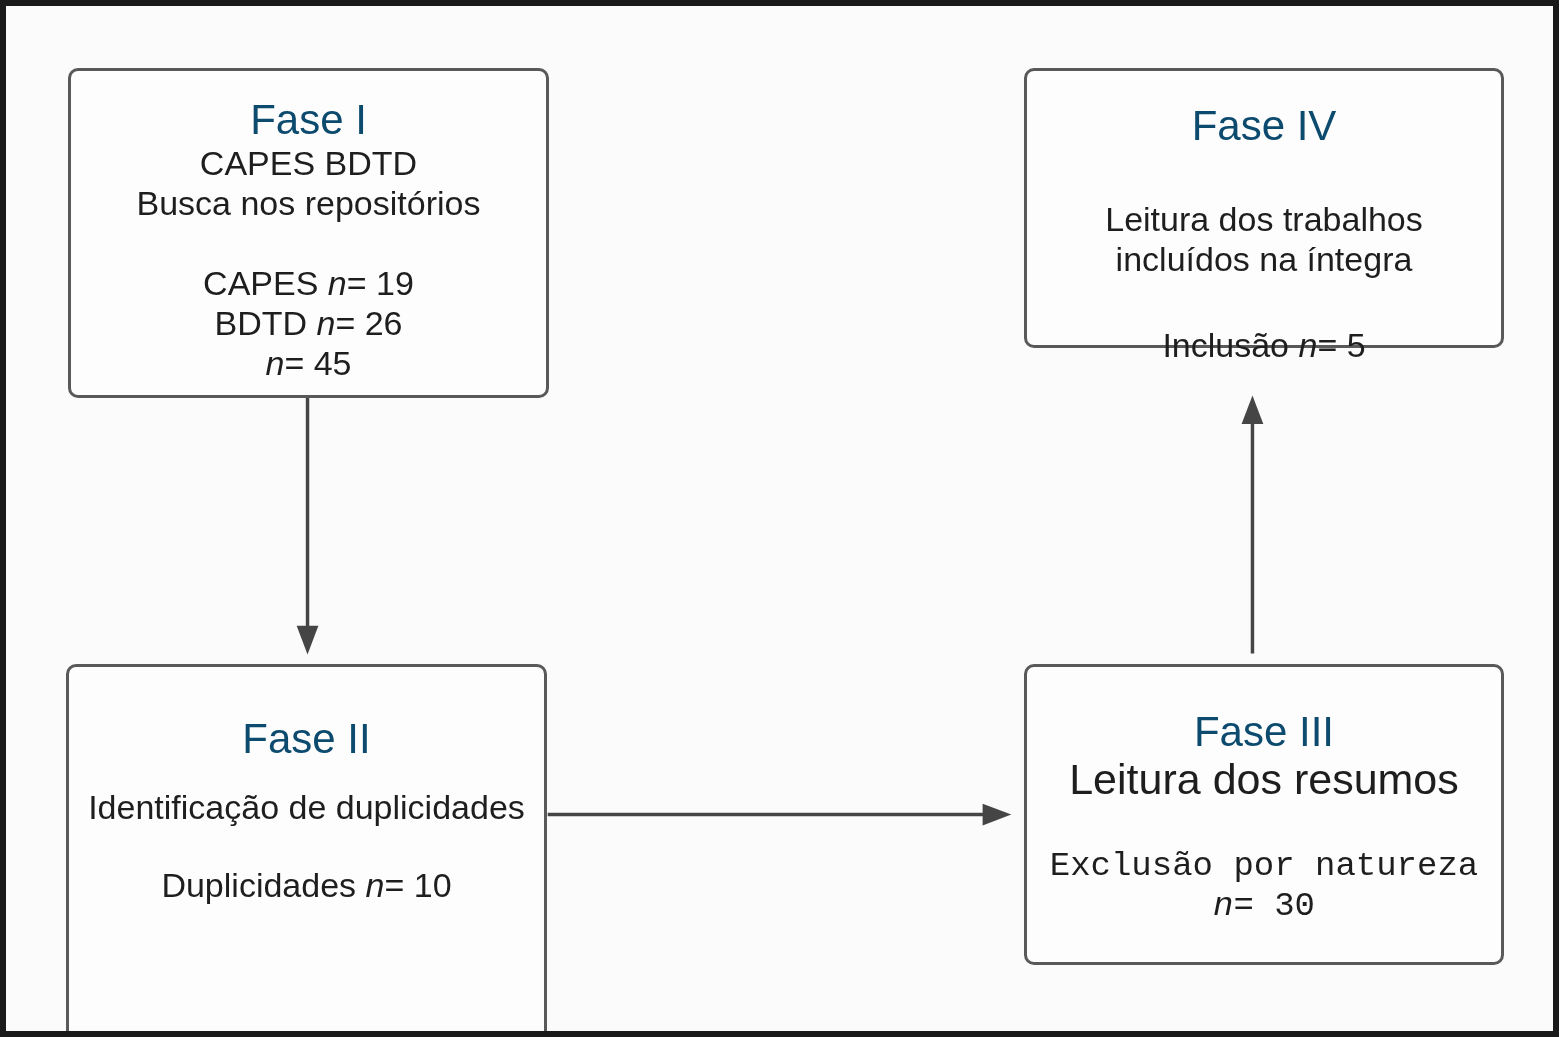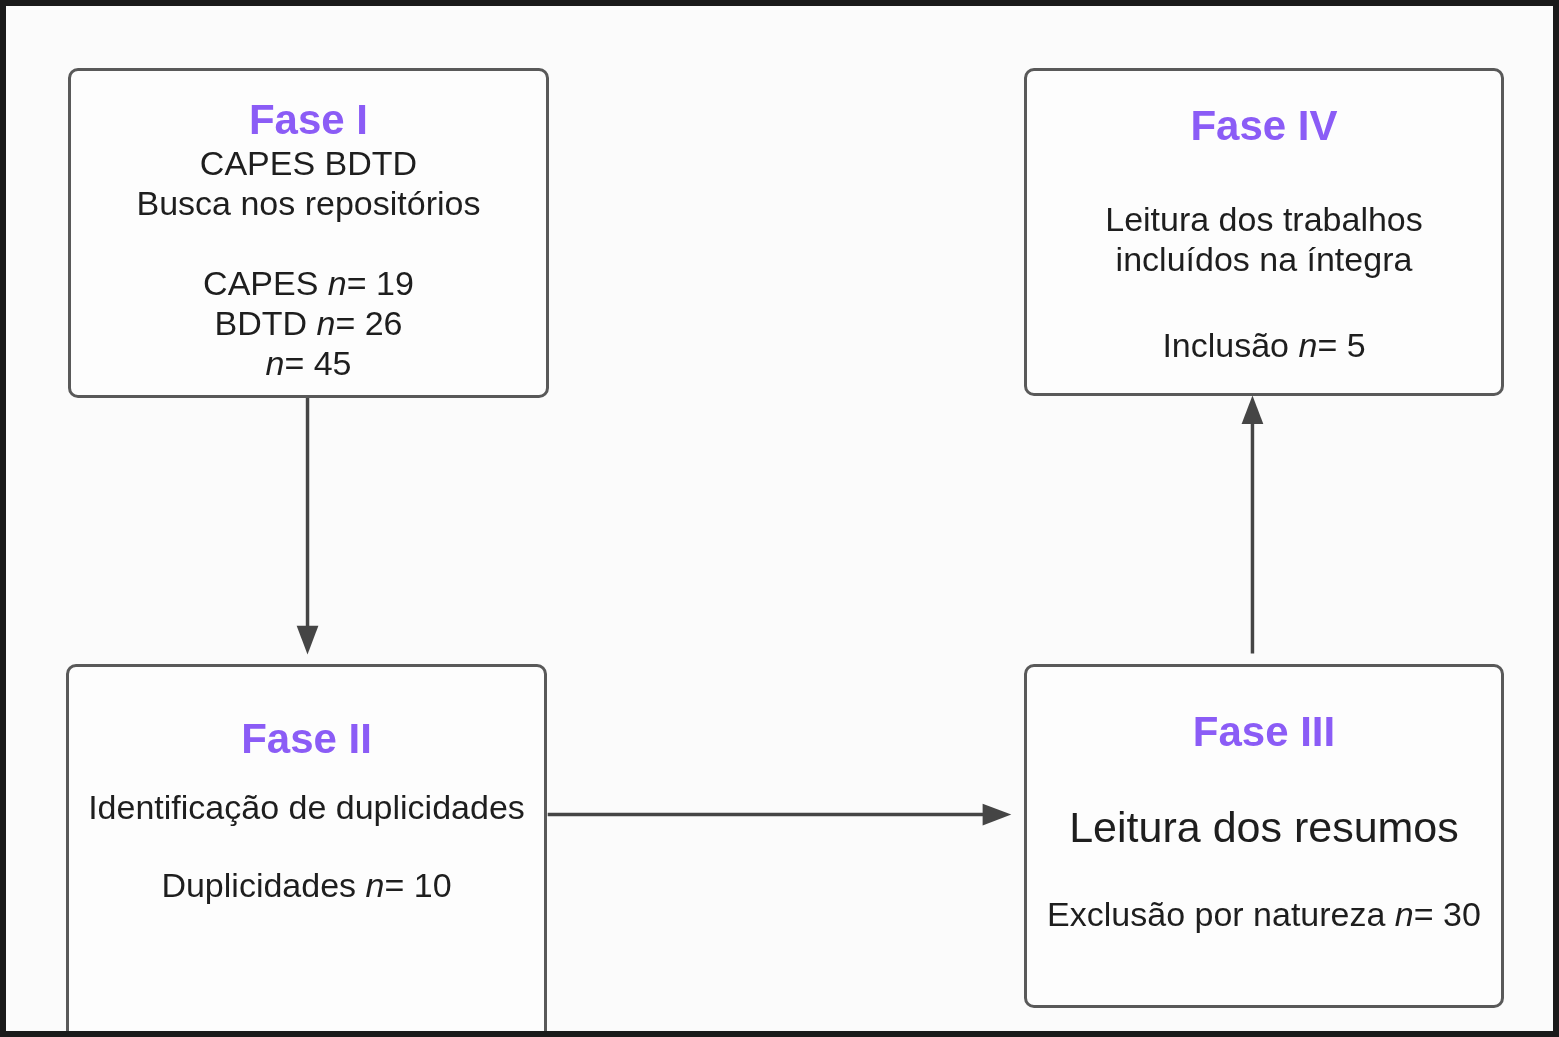--- a/index.html
+++ b/index.html
@@ -24,44 +24,44 @@
   .box {
     position: absolute;
     background: #fdfdfd;
     border: 3px solid #595959;
     border-radius: 10px;
     text-align: center;
     color: #1e1e1e;
   }
   .box-fase1 { left: 62px;   top: 62px;  width: 481px; height: 330px; padding-top: 26px; }
   .box-fase2 { left: 60px;   top: 658px; width: 481px; height: 396px; padding-top: 49px; }
-  .box-fase3 { left: 1018px; top: 658px; width: 480px; height: 344px; padding-top: 42px; }
-  .box-fase4 { left: 1018px; top: 62px;  width: 480px; height: 328px; padding-top: 32px; }
+  .box-fase3 { left: 1018px; top: 658px; width: 480px; height: 301px; padding-top: 42px; }
+  .box-fase4 { left: 1018px; top: 62px;  width: 480px; height: 280px; padding-top: 32px; }
 
   .box-title {
     font-size: 42px;
-    font-weight: bold;
+    font-weight: normal;
     line-height: 46px;
-    color: #8b5cf6;
+    color: #0c4a6e;
   }
   .body-line {
     font-size: 34px;
     line-height: 40px;
   }
   .big-line {
     font-size: 43px;
     line-height: 48px;
   }
   .nvar { font-style: italic; }
 
   .box-fase1 .spacer { height: 40px; }
   .box-fase2 .mid  { margin-top: 25px; }
   .box-fase2 .stat { margin-top: 38px; }
-  .box-fase3 .mid  { margin-top: 48px; }
-  .box-fase3 .stat { margin-top: 43px; }
+  .box-fase3 .mid  { }
+  .box-fase3 .stat { margin-top: 43px; font-family: Liberation Mono, monospace; }
   .box-fase4 .mid  { margin-top: 50px; }
   .box-fase4 .stat { margin-top: 46px; }
 </style>
 </head>
 <body>
 
 <div class="canvas">
 
   <svg class="arrows" viewBox="0 0 1559 1037" xmlns="http://www.w3.org/2000/svg">
     <g>

